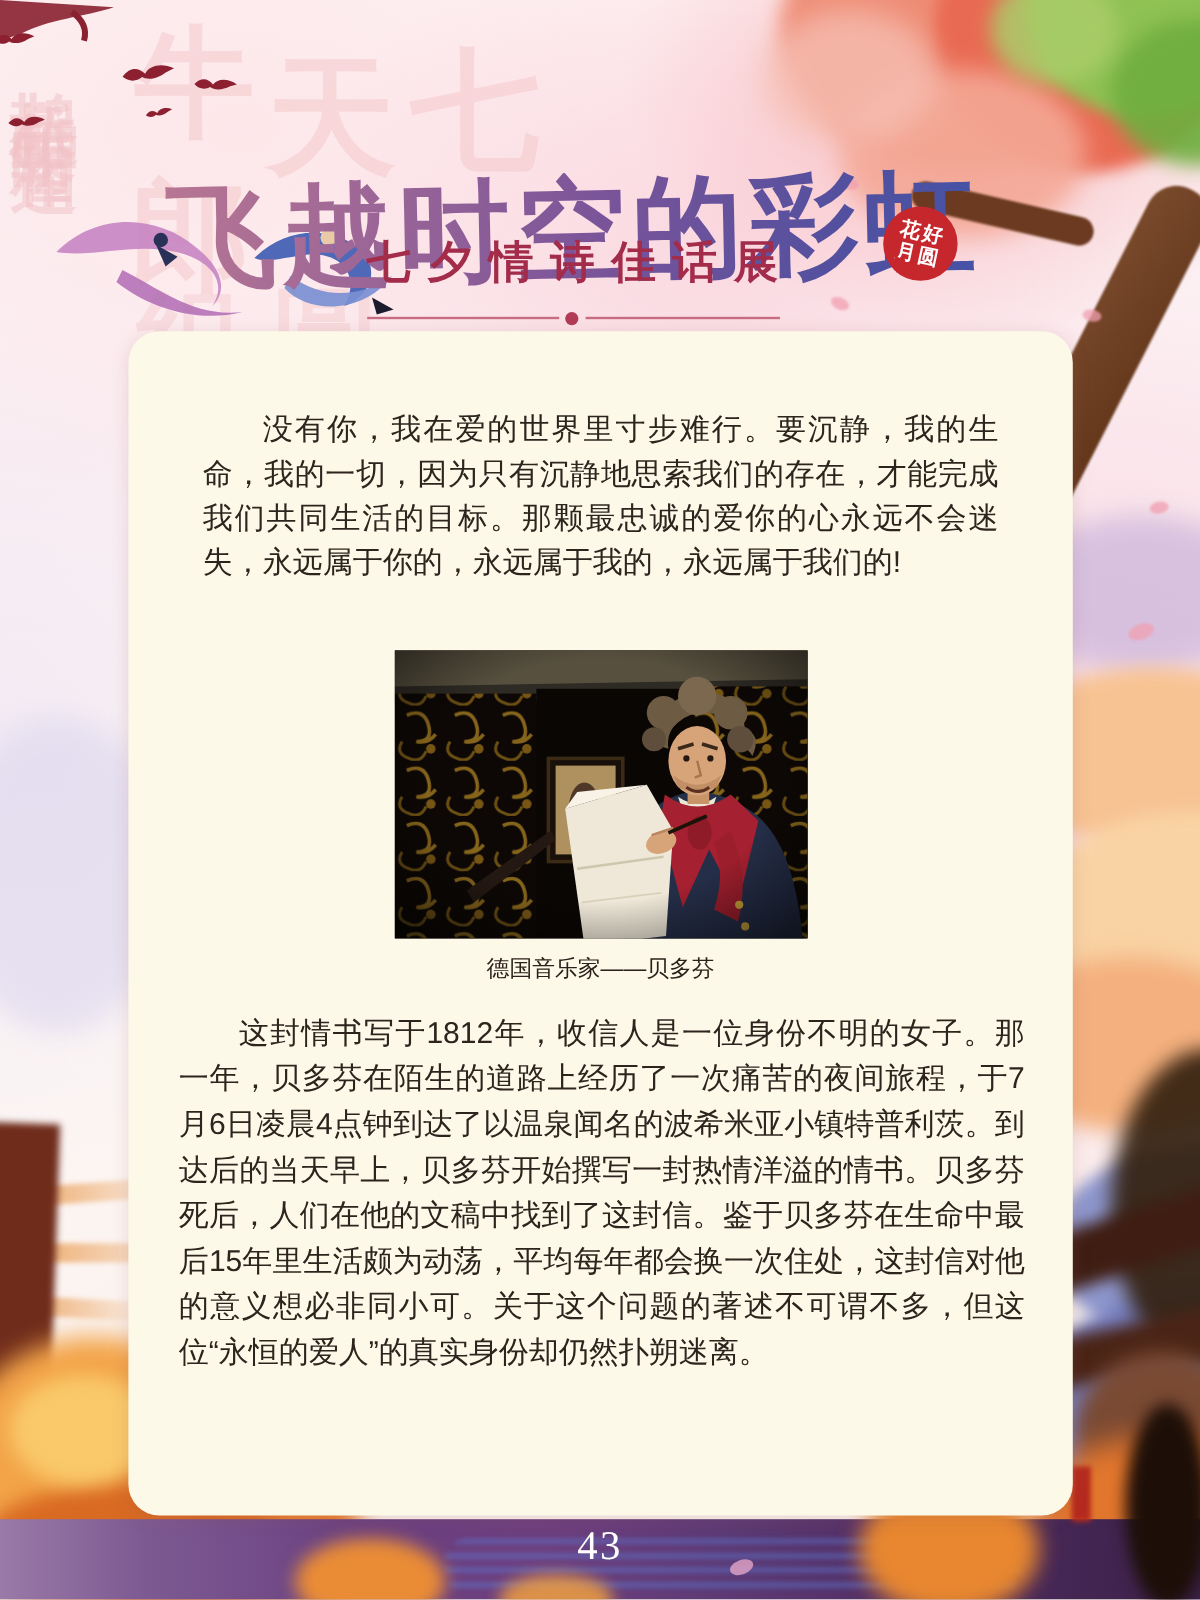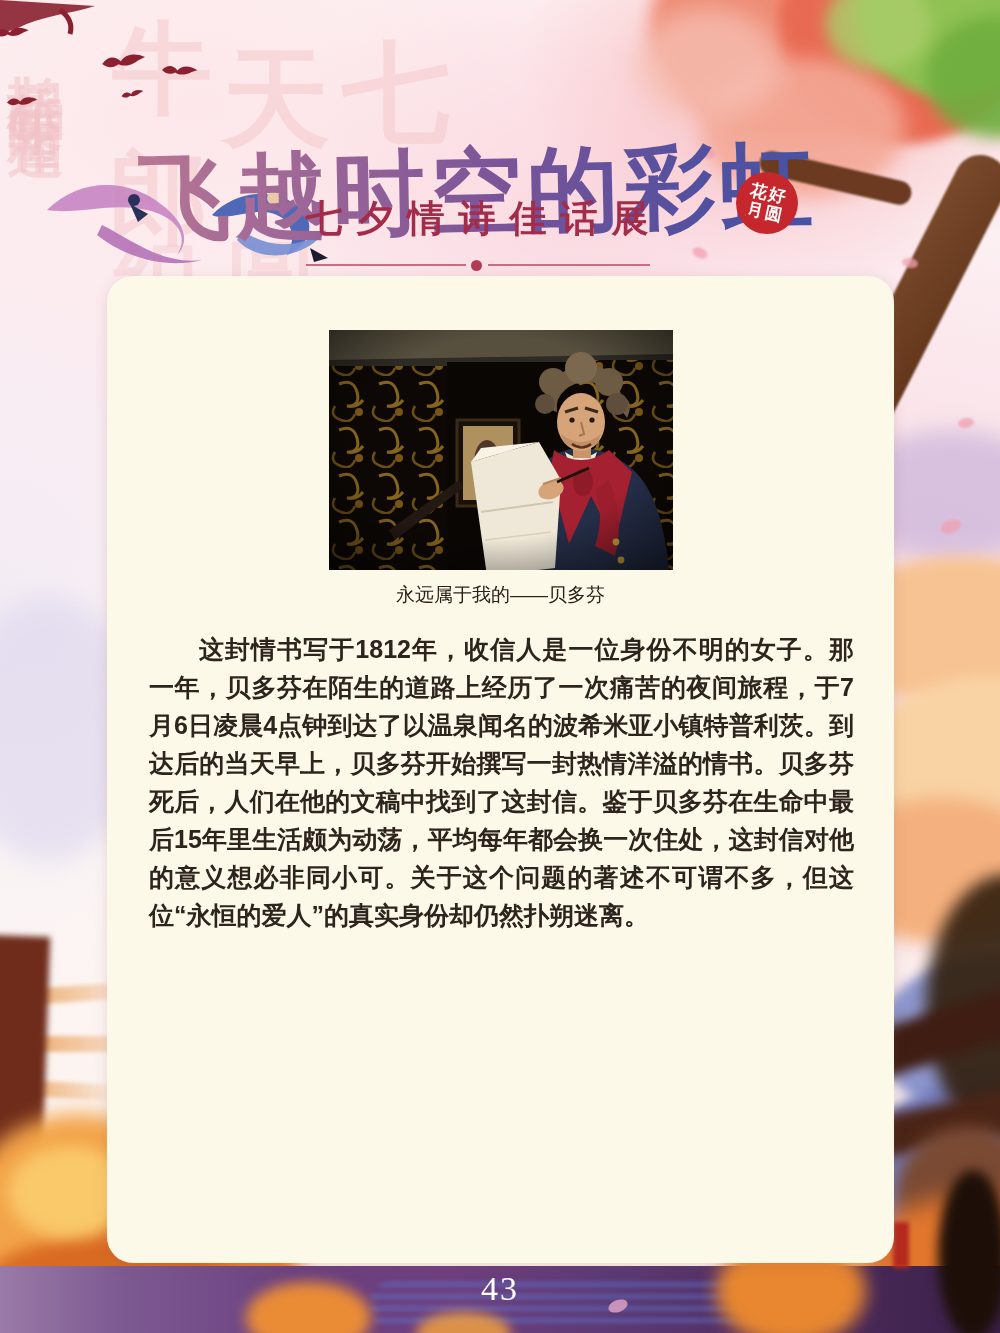--- a/index.html
+++ b/index.html
@@ -121,21 +121,21 @@
   
   .card{position:absolute;z-index:5;left:107px;top:276px;width:787px;height:987px;
     background:#fcf9e9;border-radius:26px;box-shadow:0 3px 14px rgba(150,90,90,.18);}
   .quote{margin:64px 62px 0 62px;font-size:25px;line-height:37px;color:#2d241d;
     text-align:justify;text-indent:2em;}
   .attr{margin:12px 70px 0 0;text-align:right;font-size:25px;color:#2d241d;}
   .photo{display:block;margin:54px auto 0;width:344px;height:240px;background:#140c08;}
   .caption{margin-top:12px;text-align:center;font-size:19px;color:#2b211a;}
   .story-head{margin:50px 0 0 42px;font-size:30px;font-weight:bold;color:#2a1d13;letter-spacing:1px;}
   .story{margin:22px 40px 0 42px;font-size:25px;line-height:38px;color:#2d241d;
-    text-align:justify;text-indent:2em;font-weight:bold;}
+    text-align:justify;text-indent:2em;}
 
   .page-num{position:absolute;z-index:6;left:0;right:0;top:1270px;text-align:center;
     font-family:"Liberation Serif","DejaVu Serif",serif;font-size:34px;color:#fff;letter-spacing:2px;}
 </style>
 </head>
 <body>
 
 <div class="page">
 
   <div class="bg-base"></div>
@@ -251,20 +251,21 @@
       <span>月圆</span>
     </div>
   </div>
   <div class="divider">
     <div class="seg seg-l"></div>
       <div class="dot"></div>
       <div class="seg seg-r"></div>
   </div>
 
   <div class="card">
+    <p class="quote">没有你，我在爱的世界里寸步难行。要沉静，我的生命，我的一切，因为只有沉静地思索我们的存在，才能完成我们共同生活的目标。那颗最忠诚的爱你的心永远不会迷失，永远属于你的，永远属于我的，永远属于我们的!</p>
 
     <svg class="photo" viewBox="0 0 344 240">
       <defs>
         <pattern id="damask" width="40" height="46" patternUnits="userSpaceOnUse">
           <path d="M10 8 q14 -6 18 8 q4 14 -10 14 q10 2 16 -6" stroke="#9a741f" stroke-width="3" fill="none"></path>
           <path d="M6 30 q-6 10 6 14 q10 4 14 -6" stroke="#7c5c16" stroke-width="2.5" fill="none"></path>
           <circle cx="30" cy="36" r="4" fill="#8a6418"></circle>
         </pattern>
         <radialGradient id="vig" cx="50%" cy="45%" r="70%">
           <stop offset="60%" stop-color="rgba(0,0,0,0)"></stop>
@@ -309,18 +310,18 @@
       <circle cx="243" cy="90" r="2.6" fill="#241810"></circle>
       <circle cx="263" cy="90" r="2.6" fill="#241810"></circle>
       <path d="M252 92 l3 12 l-5 2" stroke="#a5754e" stroke-width="2" fill="none"></path>
       <path d="M243 114 q10 7 19 0" stroke="#5a3020" stroke-width="2.5" fill="none"></path>
       <ellipse cx="222" cy="160" rx="13" ry="9" fill="#d7a47a" transform="rotate(-20 222 160)"></ellipse>
       <path d="M214 154 l18 -6" stroke="#b8855e" stroke-width="2" fill="none"></path>
       <path d="M228 152 L260 138" stroke="#1c1208" stroke-width="3" fill="none"></path>
       <rect x="0" y="0" width="344" height="240" fill="url(#vig)"></rect>
     </svg>
 
-    <div class="caption">永远属于我的——贝多芬</div>
+    <div class="caption">德国音乐家——贝多芬</div>
     <p class="story">这封情书写于1812年，收信人是一位身份不明的女子。那一年，贝多芬在陌生的道路上经历了一次痛苦的夜间旅程，于7月6日凌晨4点钟到达了以温泉闻名的波希米亚小镇特普利茨。到达后的当天早上，贝多芬开始撰写一封热情洋溢的情书。贝多芬死后，人们在他的文稿中找到了这封信。鉴于贝多芬在生命中最后15年里生活颇为动荡，平均每年都会换一次住处，这封信对他的意义想必非同小可。关于这个问题的著述不可谓不多，但这位“永恒的爱人”的真实身份却仍然扑朔迷离。</p>
   </div>
 
   <div class="page-num">43</div>
 </div>
 
 </body></html>

